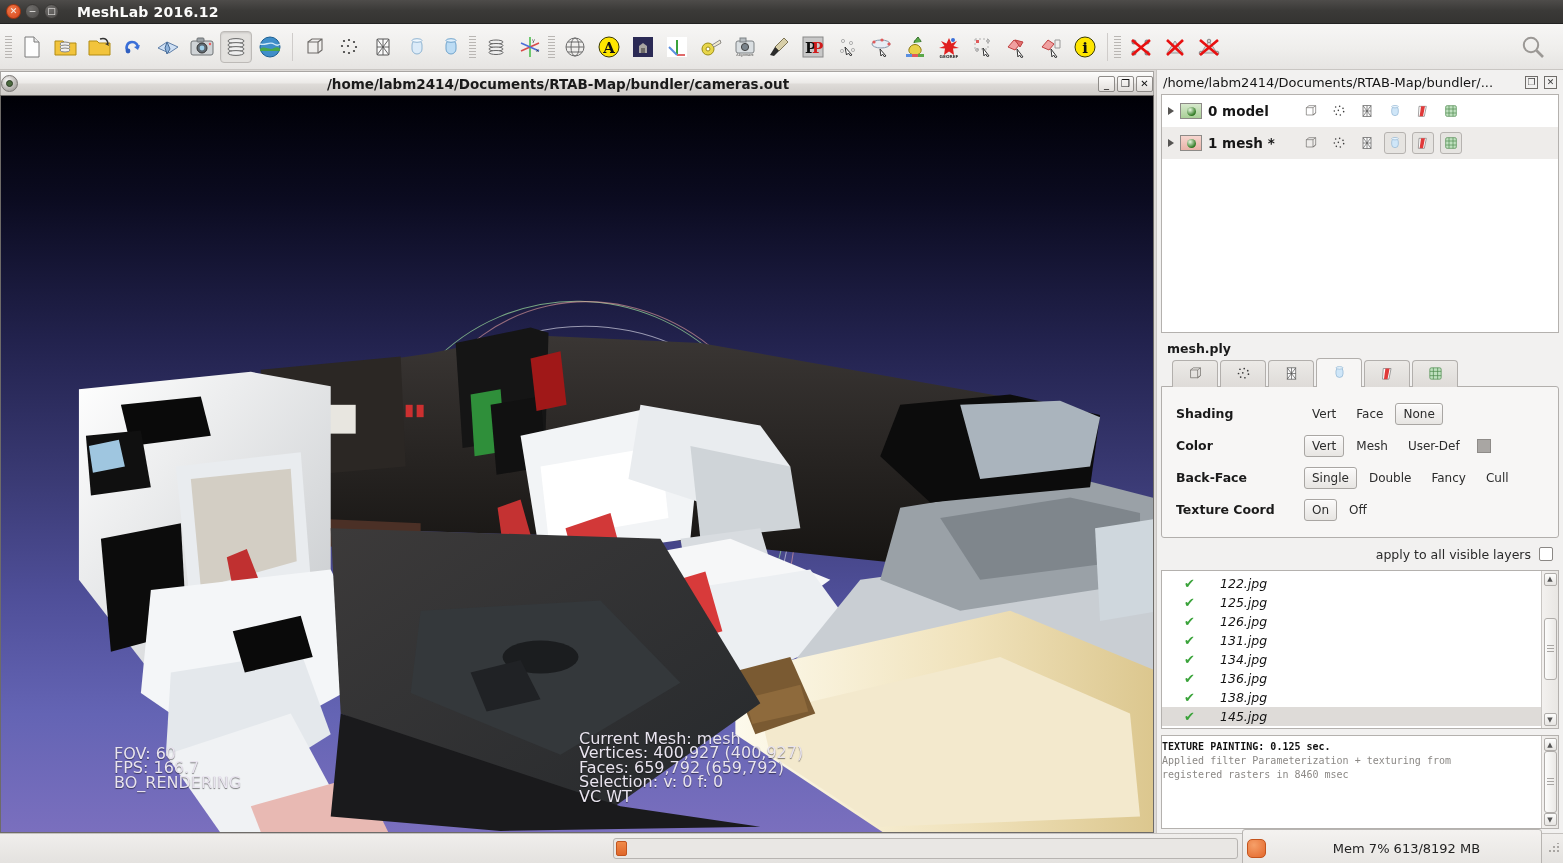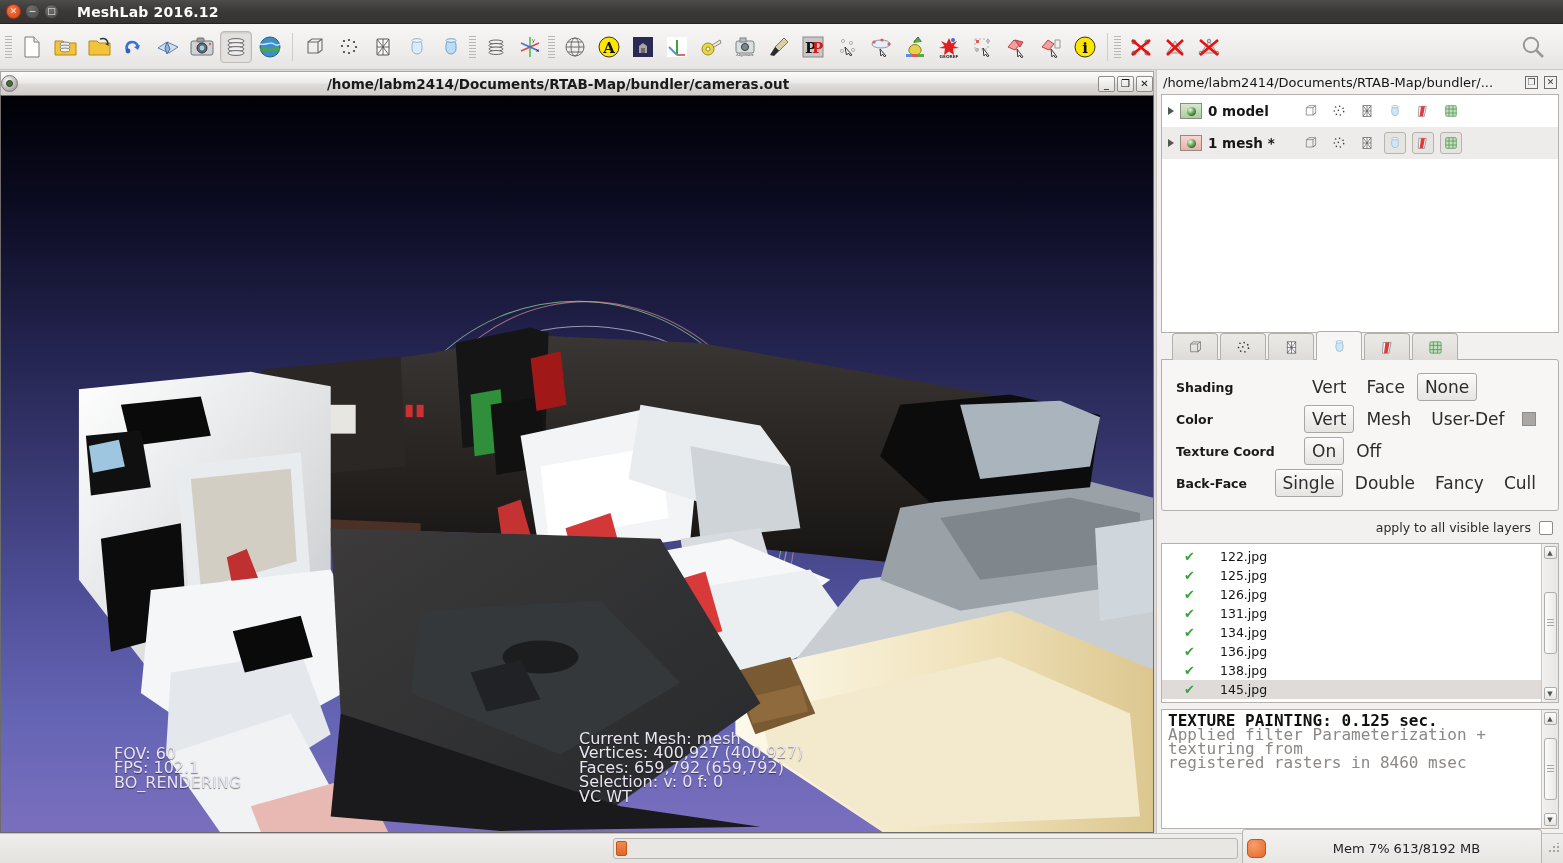--- a/index.html
+++ b/index.html
@@ -103,43 +103,43 @@
   .tabstrip{display:flex;gap:2px;padding-left:11px;position:relative;z-index:2;}
   .tab{width:46px;height:27px;border:1px solid #b2afac;border-bottom:none;border-radius:4px 4px 0 0;
        background:linear-gradient(to bottom,#eceaE7,#dedbd8);display:flex;align-items:center;justify-content:center;}
   .tab.sel{background:#f7f6f5;border-color:#b2afac;height:29px;margin-top:-2px;position:relative;}
   .tab.sel:after{content:"";position:absolute;left:0;right:0;bottom:-1px;height:2px;background:#f7f6f5;}
 
   .renderpanel{border:1px solid #b2afac;background:#f7f6f5;padding:11px 14px 11px 14px;margin-top:-1px;border-radius:0 3px 3px 3px;}
   .rrow{display:flex;align-items:center;height:32px;}
   .rlabel{font-weight:bold;font-size:12.5px;width:128px;color:#1a1a1a;}
   .ropts{display:flex;align-items:center;gap:4px;}
-  .opt{font-size:17px;padding:3px 7px;color:#2c2c2c;border:1px solid transparent;border-radius:3px;text-align:right;}
+  .opt{font-size:12px;padding:3px 7px;color:#2c2c2c;border:1px solid transparent;border-radius:3px;text-align:right;}
   .opt.sel{background:linear-gradient(to bottom,#fbfafa,#e7e5e2);border:1px solid #a9a6a3;box-shadow:0 1px 0 rgba(255,255,255,.7) inset;}
   .swatch{width:14px;height:14px;background:#a9a6a3;border:1px solid #8e8b88;margin-left:5px;}
 
   .applyrow{display:flex;align-items:center;justify-content:flex-end;gap:8px;padding:9px 6px 8px 0;font-size:12.5px;}
   .cbx{width:14px;height:14px;border:1px solid #8b8885;background:#fff;border-radius:2px;}
 
   .texlist{background:#fff;border:1px solid #b4b1ae;height:160px;display:flex;overflow:hidden;}
   .texitems{flex:1;padding-top:3px;}
   .texrow{height:19px;display:flex;align-items:center;padding-left:22px;gap:24px;font-size:12.5px;}
   .texrow.sel{background:#dedbd8;}
   .check{color:#3aa33a;font-size:13px;font-weight:bold;width:12px;}
-  .texname{color:#141414;}
+  .texname{color:#141414;font-style:italic;}
   .vscroll{width:17px;background:linear-gradient(to right,#f3f1ef,#e8e6e3);border-left:1px solid #c9c6c3;
            display:flex;flex-direction:column;align-items:center;justify-content:space-between;padding:2px 0;}
   .sbtn{width:13px;height:13px;border:1px solid #b0adaa;background:linear-gradient(to bottom,#fdfdfc,#e6e4e1);
         display:flex;align-items:center;justify-content:center;font-size:7px;color:#555;border-radius:2px;}
   .sthumb{width:13px;height:62px;border:1px solid #b0adaa;border-radius:3px;
           background:linear-gradient(to right,#fcfcfb,#eae8e5);display:flex;align-items:center;justify-content:center;}
   .sgrip{width:7px;height:9px;background:repeating-linear-gradient(to bottom,#a9a6a3 0 1px,transparent 1px 3px);}
 
   .logbox{flex:1 1 auto;margin-top:6px;margin-bottom:4px;background:#fff;border:1px solid #b4b1ae;display:flex;overflow:hidden;min-height:0;}
-  .logtext{flex:1;padding:4px 6px;font-family:"DejaVu Sans Mono",monospace;font-size:16px;line-height:14px;}
+  .logtext{flex:1;padding:4px 0;font-family:"DejaVu Sans Mono",monospace;font-size:10px;line-height:14px;}
   .logline.first{color:#111;font-weight:bold;}
   .logline{color:#8b8885;}
 
   
   .statusbar{height:30px;flex:0 0 30px;background:linear-gradient(to bottom,#f0eeec,#e4e2df);
              border-top:1px solid #c4c1be;display:flex;align-items:center;padding:0 4px;gap:4px;}
   .sb-left{flex:0 0 605px;}
   .sb-progress{flex:1 1 auto;height:21px;border:1px solid #b7b4b1;border-radius:3px;background:#e9e7e4;
                display:flex;align-items:center;padding:2px;}
   .sb-bar{width:11px;height:15px;border-radius:2px;background:linear-gradient(to bottom,#f08b4a,#e0672a);border:1px solid #c2551f;}
@@ -558,21 +558,21 @@
             <path d="M330 420 L660 430 L760 590 L600 700 L340 600 Z" fill="url(#floorg)"></path>
             <path d="M420 500 L600 490 L680 570 L560 640 L410 580 Z" fill="#34383b"></path>
             <ellipse cx="540" cy="545" rx="38" ry="16" fill="#1b1d1f"></ellipse>
             <path d="M470 560 L520 548 L540 586 L486 598 Z" fill="#202225"></path>
 
             <path d="M340 600 L620 690 L760 710 L500 714 L330 700 Z" fill="#1a1a1c"></path>
           </svg>
 
           <div class="hud left">
             <div>FOV: 60</div>
-            <div>FPS:  102.1</div>
+            <div>FPS:  166.7</div>
             <div>BO_RENDERING</div>
           </div>
           <div class="hud mid">
             <div>Current Mesh: mesh</div>
             <div>Vertices: 400,927    (400,927)</div>
             <div>Faces: 659,792    (659,792)</div>
             <div>Selection: v: 0 f: 0</div>
             <div>VC WT</div>
           </div>
         </div>
@@ -686,20 +686,21 @@
             </div>
           <div class="ibtn on">
             <svg width="16" height="16" viewBox="0 0 24 24">
                 <rect x="4" y="4" width="16" height="16" rx="2" fill="#bfe0bf" stroke="#4b8a4b"></rect>
                 <path d="M4 9h16M4 15h16M9 4v16M15 4v16" stroke="#4b8a4b" fill="none"></path>
               </svg>
             </div>
         </div>
       </div>
 
+      <div class="meshname">mesh.ply</div>
 
       <div class="tabstrip">
         <div class="tab">
           <svg width="17" height="17" viewBox="0 0 24 24">
               <path d="M5 7h10v11H5z" fill="none" stroke="#6e6b68"></path>
               <path d="M5 7l4-3h10v11l-4 3M15 7l4-3M15 18l4-3" fill="none" stroke="#6e6b68"></path>
             </svg>
           </div>
         <div class="tab">
           <svg width="17" height="17" viewBox="0 0 24 24">
@@ -753,35 +754,35 @@
         <div class="rrow">
           <div class="rlabel">Color</div>
           <div class="ropts">
             <div class="opt sel">Vert</div>
             <div class="opt">Mesh</div>
             <div class="opt">User-Def</div>
             <div class="swatch"></div>
           </div>
         </div>
         <div class="rrow">
-          <div class="rlabel">Texture Coord</div>
-          <div class="ropts">
-            <div class="opt sel">On</div>
-            <div class="opt">Off</div>
-          </div>
-        </div>
-        <div class="rrow">
           <div class="rlabel">Back-Face</div>
           <div class="ropts">
             <div class="opt sel">Single</div>
             <div class="opt">Double</div>
             <div class="opt">Fancy</div>
             <div class="opt">Cull</div>
           </div>
         </div>
+        <div class="rrow">
+          <div class="rlabel">Texture Coord</div>
+          <div class="ropts">
+            <div class="opt sel">On</div>
+            <div class="opt">Off</div>
+          </div>
+        </div>
       </div>
 
       <div class="applyrow">
         <span>apply to all visible layers</span>
         <span class="cbx"></span>
       </div>
 
       <div class="texlist">
         <div class="texitems">
           <div class="texrow">

